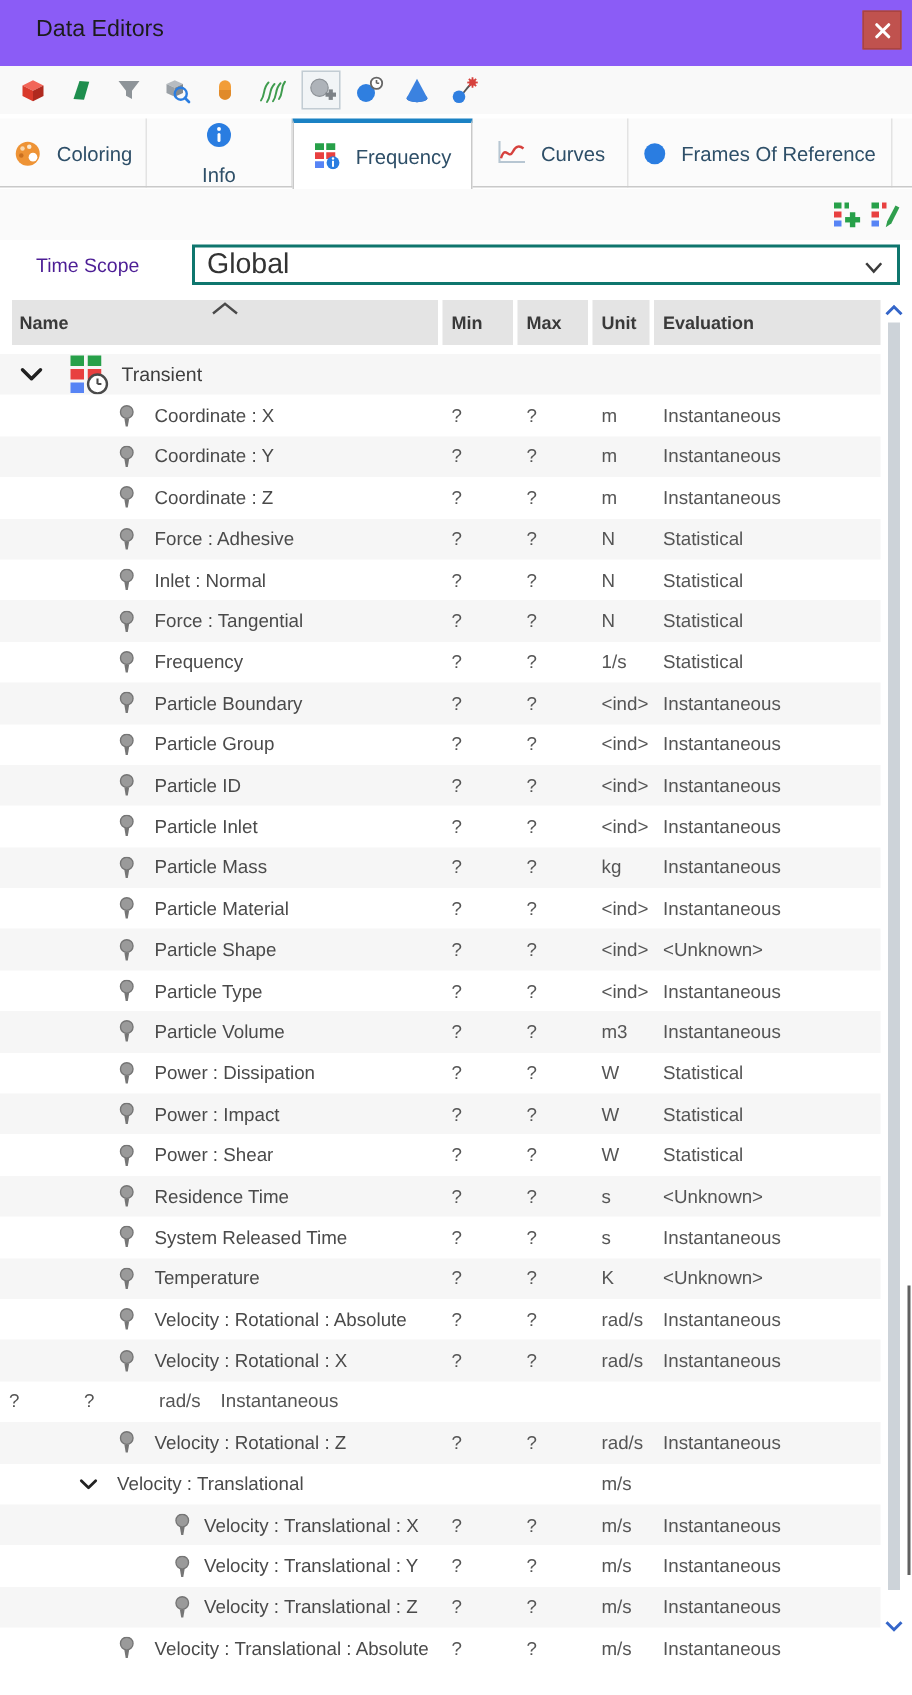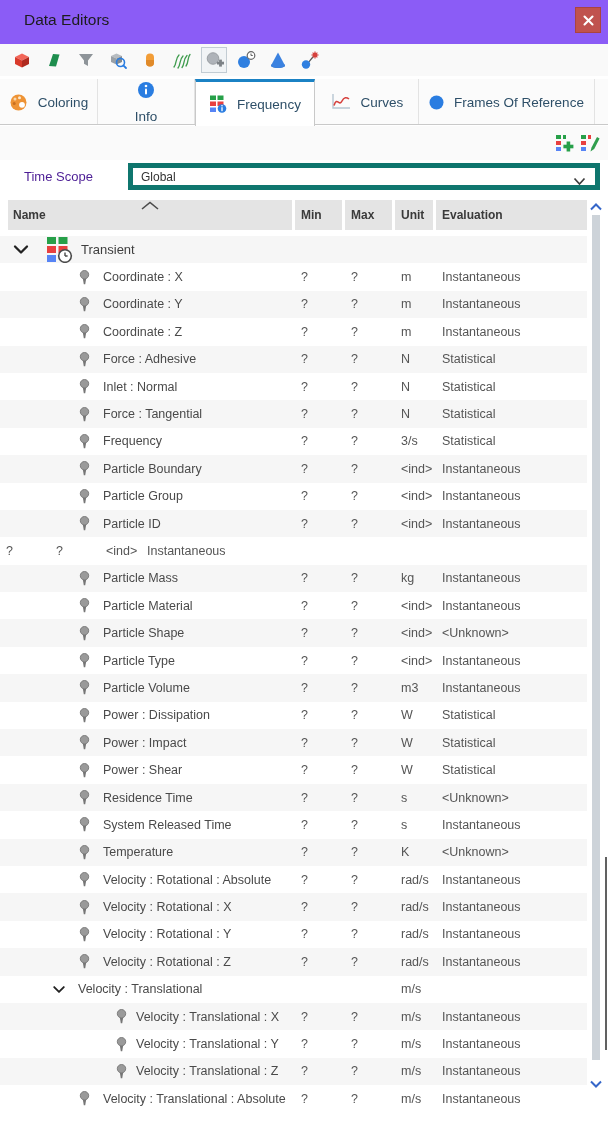--- a/index.html
+++ b/index.html
@@ -29,22 +29,22 @@
   .t-frames{width:176px;} .t-curves{width:104px;}
   .tab-filler{flex:1;}
   
   .actions-row{position:absolute;top:126px;left:0;right:0;height:34px;background:#fafafa;}
   .action-btn{position:absolute;top:6px;width:22px;height:22px;display:flex;align-items:center;
     justify-content:center;cursor:pointer;}
   .action-add{right:32px;} .action-edit{right:7px;}
   
   .timescope-label{position:absolute;left:24px;top:169px;font-size:13px;color:#4c1d95;}
   .timescope-select{position:absolute;left:128px;right:8px;top:163px;height:27px;background:#fff;
-    border:5px solid #0f766e;box-sizing:border-box;display:flex;align-items:center;
-    padding-left:8px;font-size:12px;color:#333;cursor:pointer;}
+    border:2px solid #0f766e;box-sizing:border-box;display:flex;align-items:center;
+    padding-left:8px;font-size:19px;color:#333;cursor:pointer;}
   .timescope-select .dd-chevron{position:absolute;right:9px;top:9px;}
   
   .thead{position:absolute;top:200px;left:0;width:603px;height:30px;}
   .hcell{position:absolute;top:0;height:30px;background:#e4e4e4;box-sizing:border-box;
     display:flex;align-items:center;padding-left:6px;font-size:12px;font-weight:bold;color:#3a3a3a;}
   .h-name{left:8px;width:284px;padding-left:5px;}
   .h-min{left:295px;width:47px;} .h-max{left:345px;width:47px;}
   .h-unit{left:395px;width:38px;} .h-eval{left:436px;width:151px;}
   .sort-ind{position:absolute;left:132px;top:1px;}
   
@@ -374,21 +374,21 @@
     <div class="c-name">
 
       <svg class="pin-icon" width="11" height="15" viewBox="0 0 11 15">
         <circle cx="5.5" cy="4.7" r="4.2" fill="#9a9a9a" stroke="#757575" stroke-width="0.9"></circle>
         <path d="M3.9,9 L7.1,9 L6.2,14.3 L4.8,14.3 Z" fill="#757575"></path>
       </svg>
       <span class="row-label">Frequency</span>
     </div>
     <div class="c-min">?</div>
     <div class="c-max">?</div>
-    <div class="c-unit">3/s</div>
+    <div class="c-unit">1/s</div>
     <div class="c-eval">Statistical</div>
   </div>
     <div class="row r-prop1">
     <div class="c-name">
 
       <svg class="pin-icon" width="11" height="15" viewBox="0 0 11 15">
         <circle cx="5.5" cy="4.7" r="4.2" fill="#9a9a9a" stroke="#757575" stroke-width="0.9"></circle>
         <path d="M3.9,9 L7.1,9 L6.2,14.3 L4.8,14.3 Z" fill="#757575"></path>
       </svg>
       <span class="row-label">Particle Boundary</span>
@@ -420,20 +420,28 @@
         <path d="M3.9,9 L7.1,9 L6.2,14.3 L4.8,14.3 Z" fill="#757575"></path>
       </svg>
       <span class="row-label">Particle ID</span>
     </div>
     <div class="c-min">?</div>
     <div class="c-max">?</div>
     <div class="c-unit">&lt;ind&gt;</div>
     <div class="c-eval">Instantaneous</div>
   </div>
     <div class="row r-prop1">
+    <div class="c-name">
+
+      <svg class="pin-icon" width="11" height="15" viewBox="0 0 11 15">
+        <circle cx="5.5" cy="4.7" r="4.2" fill="#9a9a9a" stroke="#757575" stroke-width="0.9"></circle>
+        <path d="M3.9,9 L7.1,9 L6.2,14.3 L4.8,14.3 Z" fill="#757575"></path>
+      </svg>
+      <span class="row-label">Particle Inlet</span>
+    </div>
     <div class="c-min">?</div>
     <div class="c-max">?</div>
     <div class="c-unit">&lt;ind&gt;</div>
     <div class="c-eval">Instantaneous</div>
   </div>
     <div class="row r-prop1">
     <div class="c-name">
 
       <svg class="pin-icon" width="11" height="15" viewBox="0 0 11 15">
         <circle cx="5.5" cy="4.7" r="4.2" fill="#9a9a9a" stroke="#757575" stroke-width="0.9"></circle>
@@ -608,28 +616,20 @@
         <path d="M3.9,9 L7.1,9 L6.2,14.3 L4.8,14.3 Z" fill="#757575"></path>
       </svg>
       <span class="row-label">Velocity : Rotational : X</span>
     </div>
     <div class="c-min">?</div>
     <div class="c-max">?</div>
     <div class="c-unit">rad/s</div>
     <div class="c-eval">Instantaneous</div>
   </div>
     <div class="row r-prop1">
-    <div class="c-name">
-
-      <svg class="pin-icon" width="11" height="15" viewBox="0 0 11 15">
-        <circle cx="5.5" cy="4.7" r="4.2" fill="#9a9a9a" stroke="#757575" stroke-width="0.9"></circle>
-        <path d="M3.9,9 L7.1,9 L6.2,14.3 L4.8,14.3 Z" fill="#757575"></path>
-      </svg>
-      <span class="row-label">Velocity : Rotational : Y</span>
-    </div>
     <div class="c-min">?</div>
     <div class="c-max">?</div>
     <div class="c-unit">rad/s</div>
     <div class="c-eval">Instantaneous</div>
   </div>
     <div class="row r-prop1">
     <div class="c-name">
 
       <svg class="pin-icon" width="11" height="15" viewBox="0 0 11 15">
         <circle cx="5.5" cy="4.7" r="4.2" fill="#9a9a9a" stroke="#757575" stroke-width="0.9"></circle>

